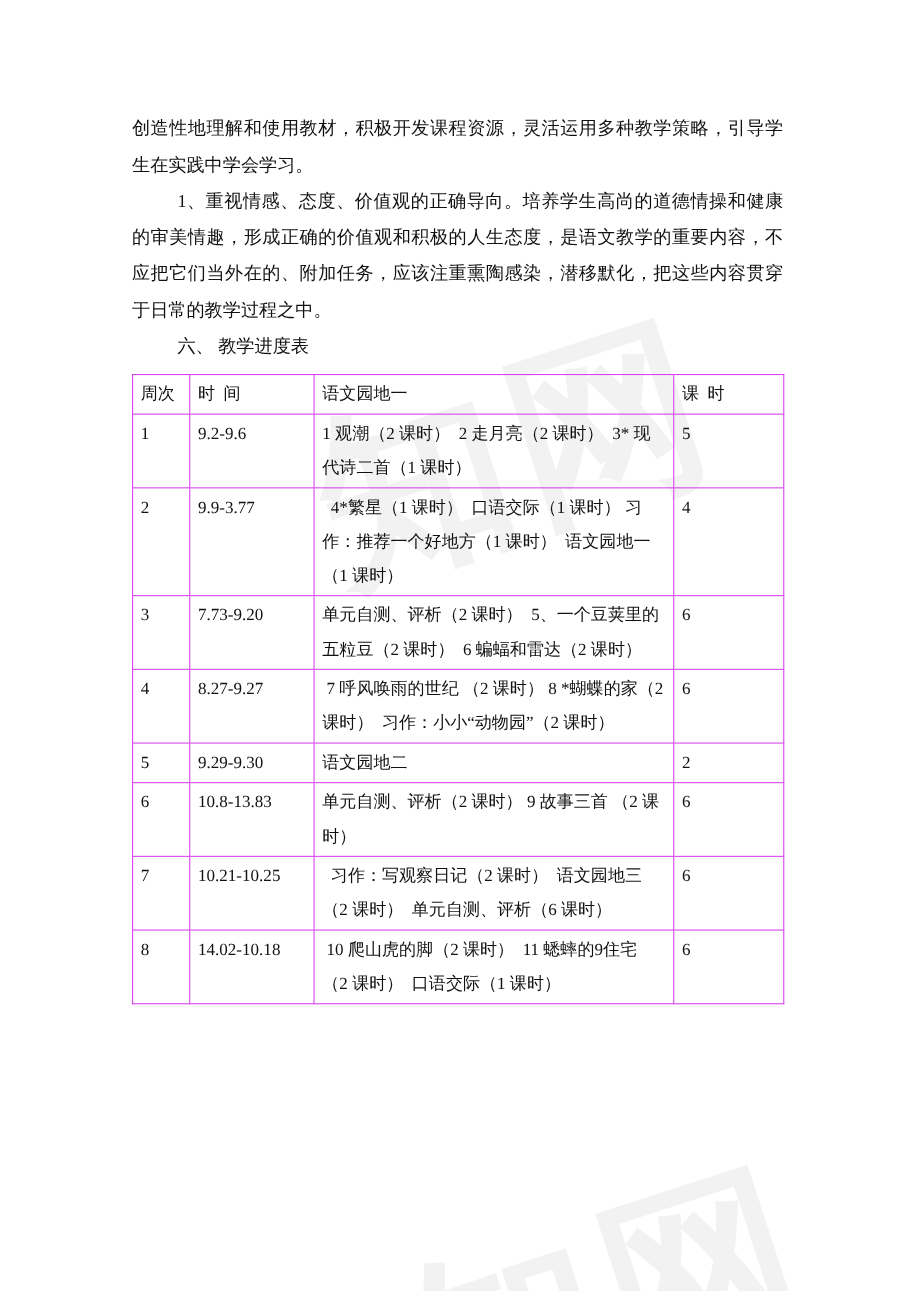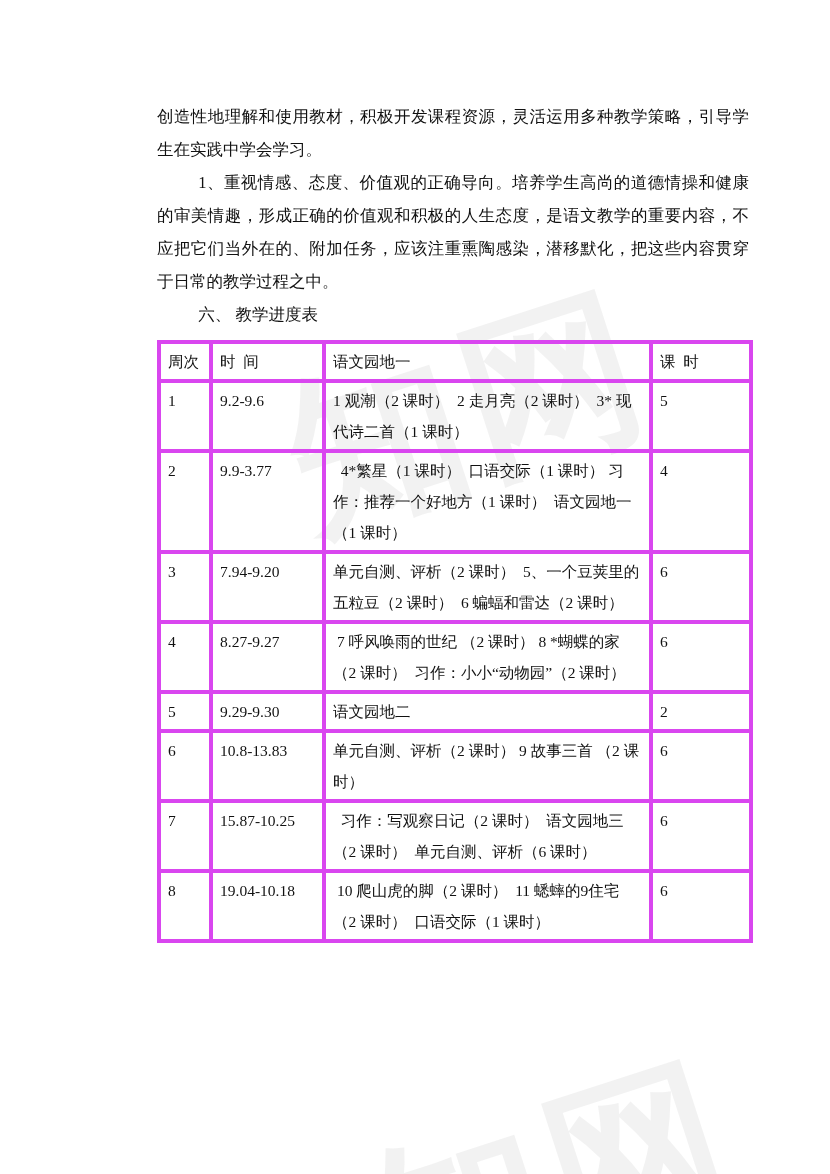--- a/index.html
+++ b/index.html
@@ -12,41 +12,40 @@
     background: #ffffff;
     overflow: hidden;
     font-family: "Liberation Serif", "DejaVu Serif", serif;
     color: #111111;
   }
   .content {
     position: absolute;
     left: 120px;
     top: 100px;
     width: 592px;
-    margin-left: 37px;
   }
   .para {
     font-size: 16.5px;
     line-height: 33px;
     text-align: justify;
   }
   .para.indent { text-indent: 2.5em; }
   .section-title {
     font-size: 16.5px;
     line-height: 33px;
     text-indent: 2.5em;
   }
   table.schedule {
     margin-top: 9px;
     border-collapse: collapse;
     width: 592px;
     table-layout: fixed;
   }
   .schedule th, .schedule td {
-    border: 4px solid #d946ef;
+    border: 1px solid #d946ef;
     vertical-align: top;
     font-weight: normal;
     text-align: left;
     padding: 2px 7px;
     font-size: 15.5px;
     line-height: 31px;
     white-space: pre-wrap;
     word-break: break-all;
     overflow: hidden;
   }
@@ -103,21 +102,21 @@
             <td>5</td>
           </tr>
           <tr>
             <td>2</td>
             <td>9.9-3.77</td>
             <td>  4*繁星（1 课时）  口语交际（1 课时） 习作：推荐一个好地方（1 课时）  语文园地一（1 课时）</td>
             <td>4</td>
           </tr>
           <tr>
             <td>3</td>
-            <td>7.94-9.20</td>
+            <td>7.73-9.20</td>
             <td>单元自测、评析（2 课时）  5、一个豆荚里的五粒豆（2 课时）  6 蝙蝠和雷达（2 课时）</td>
             <td>6</td>
           </tr>
           <tr>
             <td>4</td>
             <td>8.27-9.27</td>
             <td> 7 呼风唤雨的世纪 （2 课时） 8 *蝴蝶的家（2 课时）  习作：小小“动物园”（2 课时）</td>
             <td>6</td>
           </tr>
           <tr>
@@ -127,27 +126,27 @@
             <td>2</td>
           </tr>
           <tr>
             <td>6</td>
             <td>10.8-13.83</td>
             <td>单元自测、评析（2 课时） 9 故事三首 （2 课时）</td>
             <td>6</td>
           </tr>
           <tr>
             <td>7</td>
-            <td>15.87-10.25</td>
+            <td>10.21-10.25</td>
             <td>  习作：写观察日记（2 课时）  语文园地三（2 课时）  单元自测、评析（6 课时）</td>
             <td>6</td>
           </tr>
           <tr>
             <td>8</td>
-            <td>19.04-10.18</td>
+            <td>14.02-10.18</td>
             <td> 10 爬山虎的脚（2 课时）  11 蟋蟀的9住宅 （2 课时）  口语交际（1 课时）</td>
             <td>6</td>
           </tr>
         </tbody>
     </table>
 
   </div>
 </div>
 
 </body></html>

